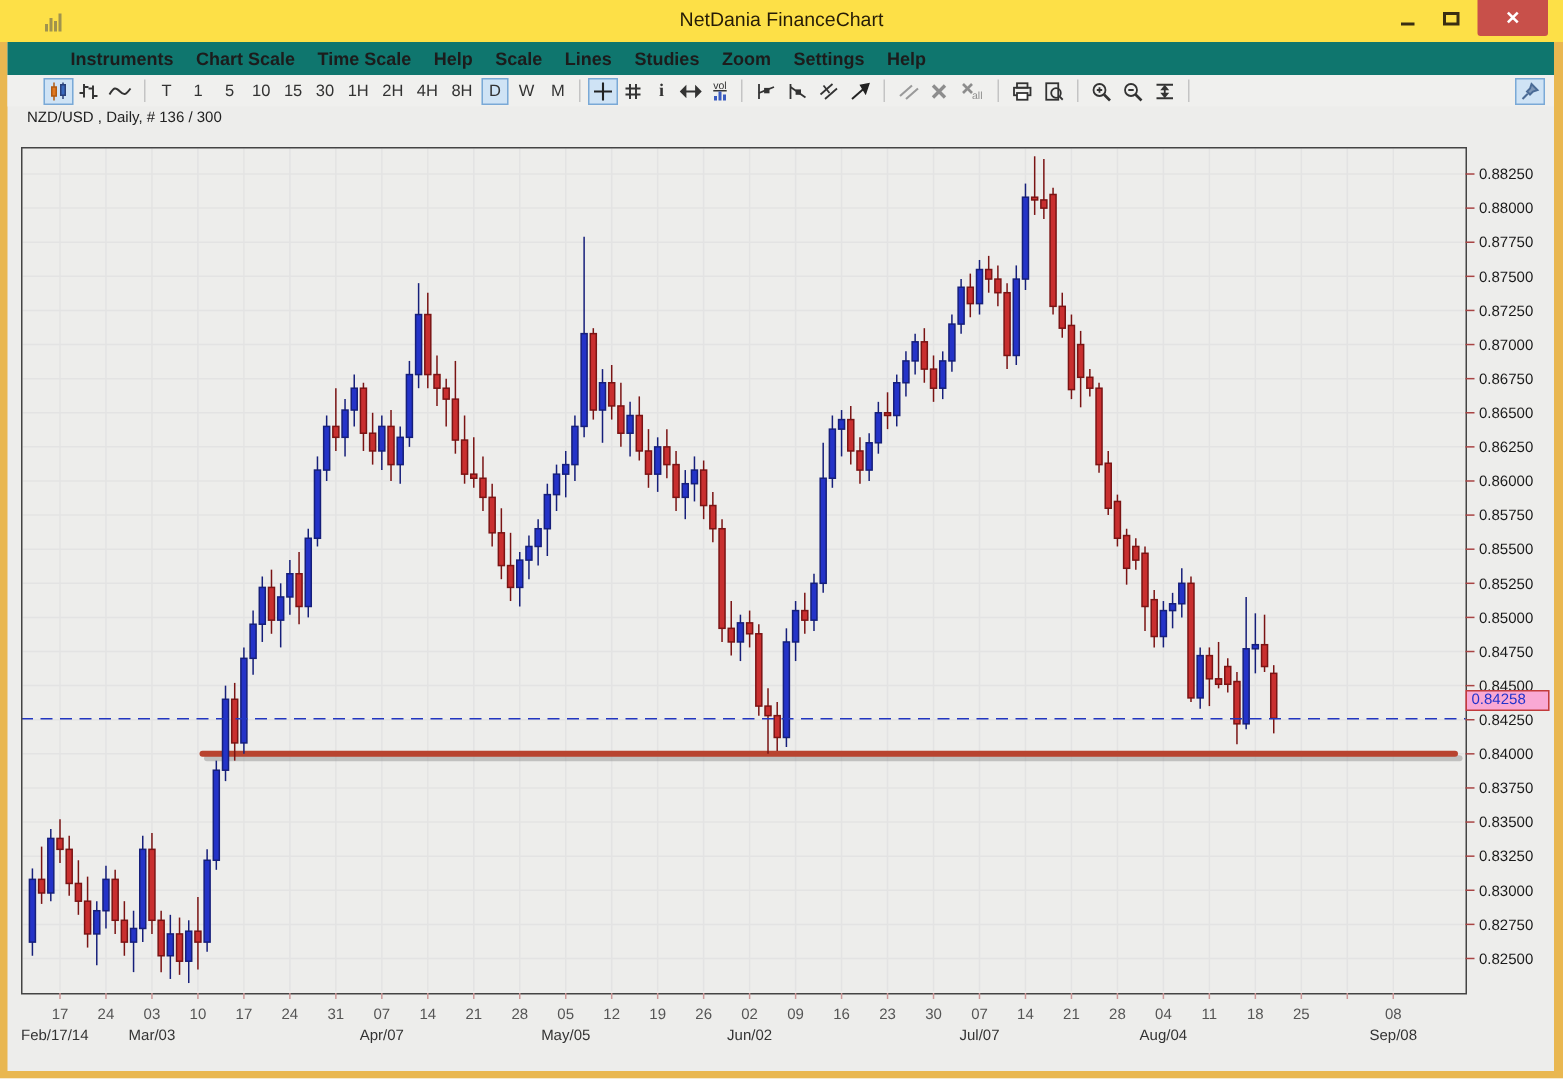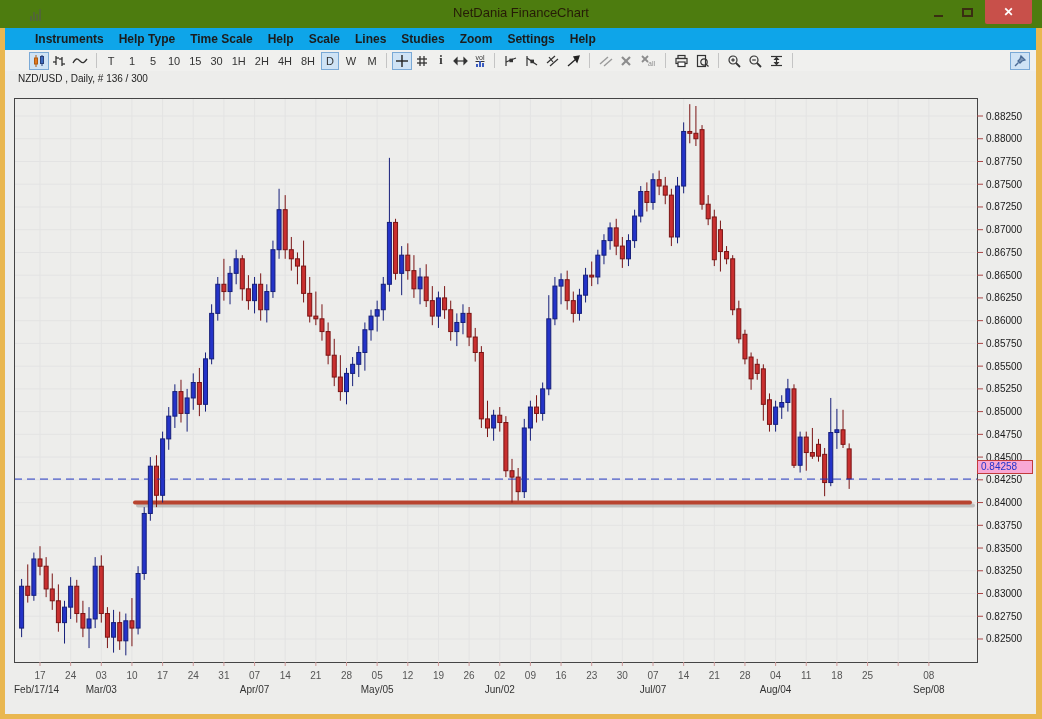--- a/index.html
+++ b/index.html
@@ -1,35 +1,35 @@
 <!DOCTYPE html>
 <html><head>
 <meta charset="utf-8">
 <style>
   * { box-sizing: border-box; margin: 0; padding: 0; }
   html,body { font-family: "Liberation Sans", sans-serif; background:#fff; }
   .win { position:relative; width:1042px; height:719px; background:#e9b750; overflow:hidden; }
 
   
-  .titlebar { position:absolute; left:0; top:0; width:1042px; height:28px; background:#4d7c0f; }
+  .titlebar { position:absolute; left:0; top:0; width:1042px; height:28px; background:#fde047; }
   .app-icon { position:absolute; left:30px; top:8px; width:16px; height:13px; display:flex; align-items:flex-end; gap:1px; opacity:.55; }
   .app-icon i { display:block; width:2px; background:#555; }
   .tb-title { position:absolute; left:0; right:0; top:5px; text-align:center; font-size:13px; color:#261c07; }
   .tb-btn { position:absolute; top:0; height:24px; display:flex; align-items:center; justify-content:center; cursor:default; }
   .btn-min { left:925px; width:26px; }
   .btn-max { left:953px; width:28px; }
   .btn-close { left:985px; width:47px; background:#c8504a; border-radius:0 0 2px 2px; }
   .glyph-min { width:9px; height:2px; background:#3a2e12; margin-top:8px; }
   .glyph-max { width:11px; height:9px; border:2px solid #3a2e12; }
   .glyph-close { color:#fff; font-size:12px; font-weight:bold; line-height:1; }
 
   
   .content { position:absolute; left:5px; top:28px; width:1031px; height:686px; background:#ededeb; }
 
-  .menubar { position:absolute; left:0; top:0; width:100%; height:22px; background:#0ea5e9; display:flex; align-items:center; padding-left:30px; }
+  .menubar { position:absolute; left:0; top:0; width:100%; height:22px; background:#0f766e; display:flex; align-items:center; padding-left:42px; }
   .menu-item { font-size:12px; font-weight:bold; color:#1c1c1c; margin-right:15px; white-space:nowrap; cursor:default; }
 
   .toolbar { position:absolute; left:0; top:22px; width:100%; height:21px; background:#f0f0ee; display:flex; align-items:center; padding-left:24px; }
   .tbtn { height:18px; min-width:18px; display:flex; align-items:center; justify-content:center; padding:0 2px; border:1px solid transparent; color:#333; font-size:11px; cursor:default; }
   .tbtn.sel { background:#cfe3f5; border-color:#7aa9d6; }
   .tsep { width:1px; height:15px; background:#c4c4c4; margin:0 5px; }
   .tbtn svg { display:block; }
   .voltxt { font-size:7px; line-height:6px; color:#333; text-decoration:underline; display:block; text-align:center; }
   .volbars { display:flex; align-items:flex-end; gap:1px; height:6px; justify-content:center; }
   .volbars i { display:block; width:2px; background:#3a5bbf; }
@@ -71,21 +71,21 @@
       </div>
     <div class="tb-btn btn-close">
         <span class="glyph-close">✕</span>
       </div>
   </div>
 
   <div class="content">
 
     <div class="menubar">
         <div class="menu-item">Instruments</div>
-        <div class="menu-item">Help Type</div>
+        <div class="menu-item">Chart Scale</div>
         <div class="menu-item">Time Scale</div>
         <div class="menu-item">Help</div>
         <div class="menu-item">Scale</div>
         <div class="menu-item">Lines</div>
         <div class="menu-item">Studies</div>
         <div class="menu-item">Zoom</div>
         <div class="menu-item">Settings</div>
         <div class="menu-item">Help</div>
       </div>
 

